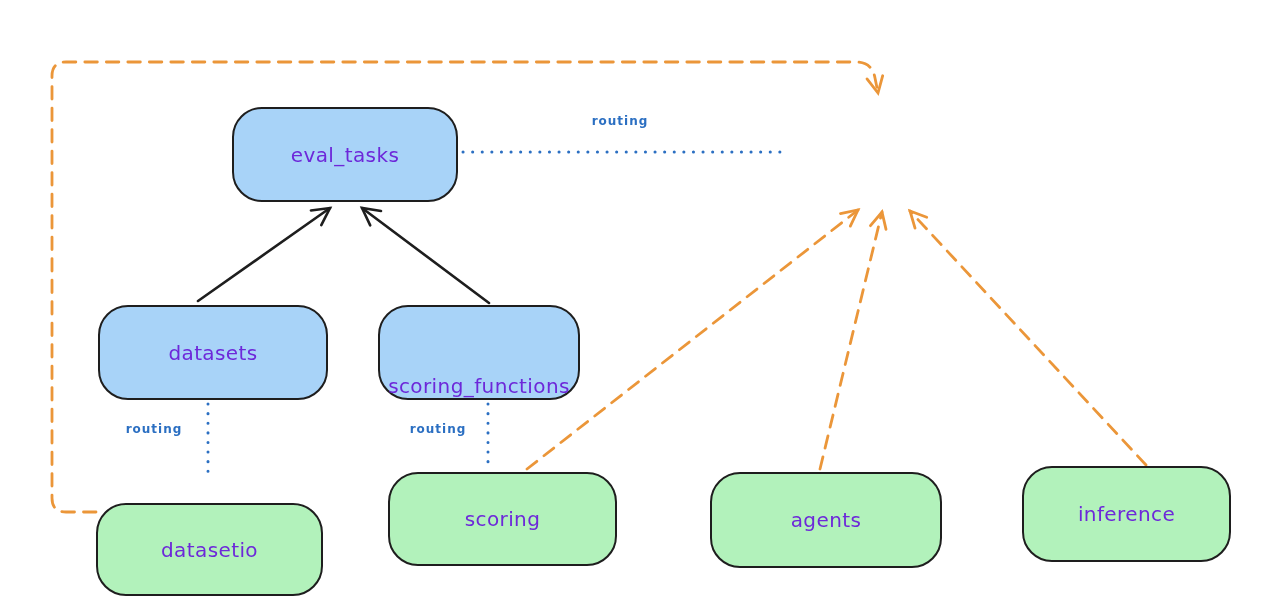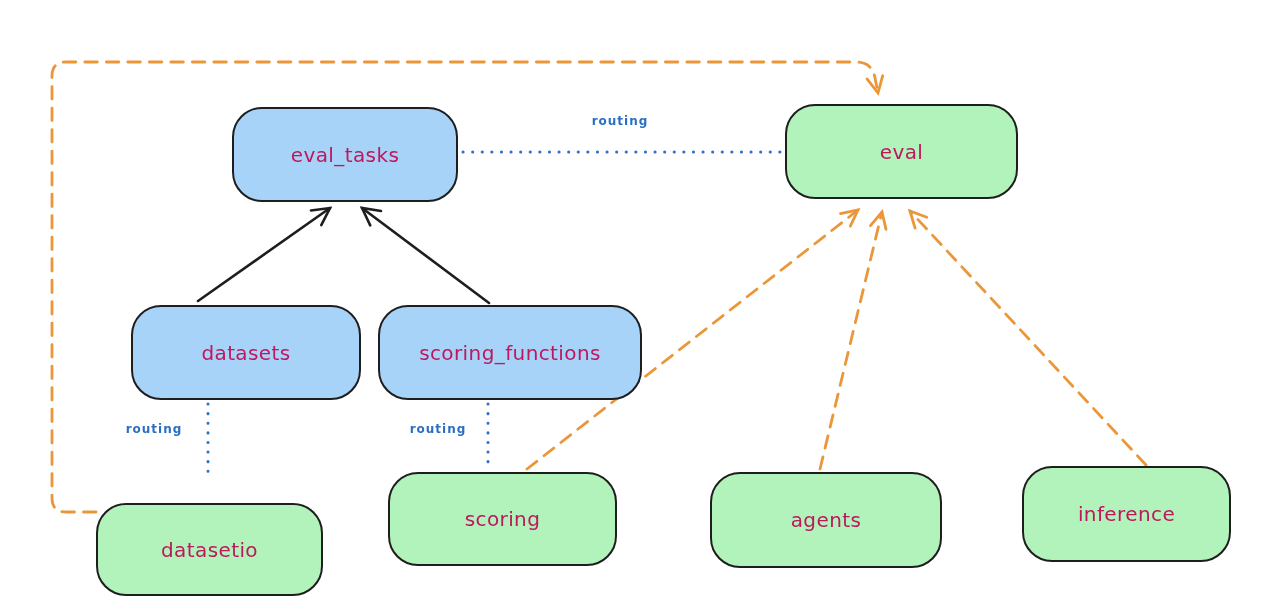--- a/index.html
+++ b/index.html
@@ -20,29 +20,29 @@
   .dotted{stroke:var(--routing-blue);stroke-width:3;stroke-dasharray:0.1 9.5;stroke-linecap:round;fill:none;}
   .solid-black{stroke:var(--arrow-black);stroke-width:2.6;fill:none;stroke-linecap:round;}
   .dashed-orange{stroke:var(--arrow-orange);stroke-width:2.8;stroke-dasharray:12.5 9;stroke-linecap:round;fill:none;}
   .mk-black{stroke:var(--arrow-black);}
   .mk-orange{stroke:var(--arrow-orange);}
   .node{
     position:absolute;
     border:2.6px solid var(--node-stroke);
     border-radius:30px;
     display:flex;align-items:center;justify-content:center;
-    font-size:20px;color:#be185d;letter-spacing:0.4px;
+    font-size:20px;color:#6d28d9;letter-spacing:0.4px;
     box-sizing:border-box;
   }
   .node.blue{background:var(--node-blue-fill);}
   .node.green{background:var(--node-green-fill);}
   .n-eval-tasks{left:232px;top:107px;width:226px;height:95px;}
   .n-eval{left:785px;top:104px;width:233px;height:95px;}
-  .n-datasets{left:98px;top:305px;width:230px;height:95px;margin-left:33px;}
-  .n-scoring-functions{left:378px;top:305px;width:264px;height:95px;}
+  .n-datasets{left:98px;top:305px;width:230px;height:95px;}
+  .n-scoring-functions{left:378px;top:305px;width:202px;height:95px;align-items:flex-end;}
   .n-datasetio{left:96px;top:475px;width:227px;height:93px;margin-top:28px;}
   .n-scoring{left:388px;top:472px;width:229px;height:94px;}
   .n-agents{left:710px;top:472px;width:232px;height:96px;}
   .n-inference{left:1022px;top:466px;width:209px;height:96px;}
   .routing{
     position:absolute;color:var(--routing-blue);
     font-weight:600;font-size:12px;letter-spacing:1px;text-align:center;
   }
   .r-top{left:575px;top:114px;width:90px;}
   .r-left{left:112px;top:422px;width:84px;}
@@ -72,23 +72,20 @@
 
     <path class="dashed-orange" d="M96 512 L66 512 Q52 512 52 498 L52 76 Q52 62 66 62 L856 62 Q872 62 875 78 L878 93" marker-end="url(#ah-orange)"></path>
     <path class="dashed-orange" d="M527 469 L858 210" marker-end="url(#ah-orange)"></path>
     <path class="dashed-orange" d="M820 469 L882 212" marker-end="url(#ah-orange)"></path>
     <path class="dashed-orange" d="M1146 465 L910 211" marker-end="url(#ah-orange)"></path>
   </svg>
 
   <div class="node blue n-eval-tasks">
     <span>eval_tasks</span>
   </div>
-  <div class="node green n-eval">
-    <span>eval</span>
-  </div>
   <div class="node blue n-datasets">
     <span>datasets</span>
   </div>
   <div class="node blue n-scoring-functions">
     <span>scoring_functions</span>
   </div>
   <div class="node green n-datasetio">
     <span>datasetio</span>
   </div>
   <div class="node green n-agents">

